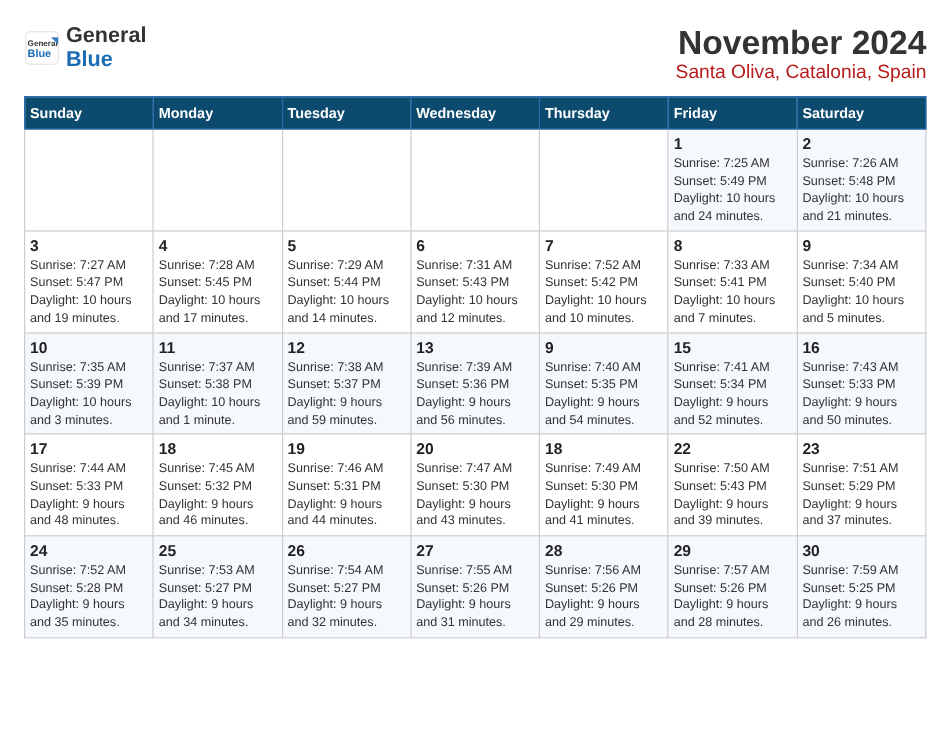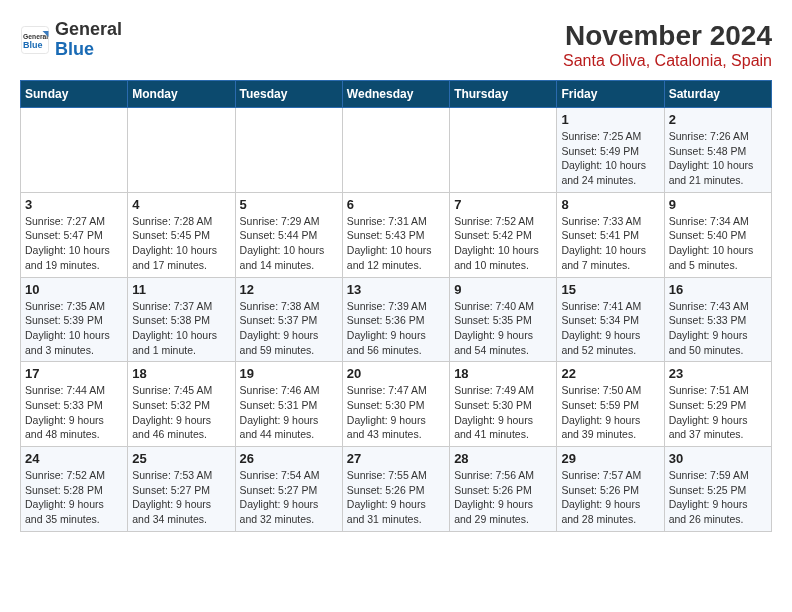--- a/index.html
+++ b/index.html
@@ -258,21 +258,21 @@
         </td>
         <td>
           <div class="day-num">18</div>
           <div class="day-info" style="white-space: pre-line;">Sunrise: 7:49 AM
 Sunset: 5:30 PM
 Daylight: 9 hours and 41 minutes.</div>
         </td>
         <td>
           <div class="day-num">22</div>
           <div class="day-info" style="white-space: pre-line;">Sunrise: 7:50 AM
-Sunset: 5:59 PM
+Sunset: 5:43 PM
 Daylight: 9 hours and 39 minutes.</div>
         </td>
         <td>
           <div class="day-num">23</div>
           <div class="day-info" style="white-space: pre-line;">Sunrise: 7:51 AM
 Sunset: 5:29 PM
 Daylight: 9 hours and 37 minutes.</div>
         </td>
       </tr>
       <tr>

